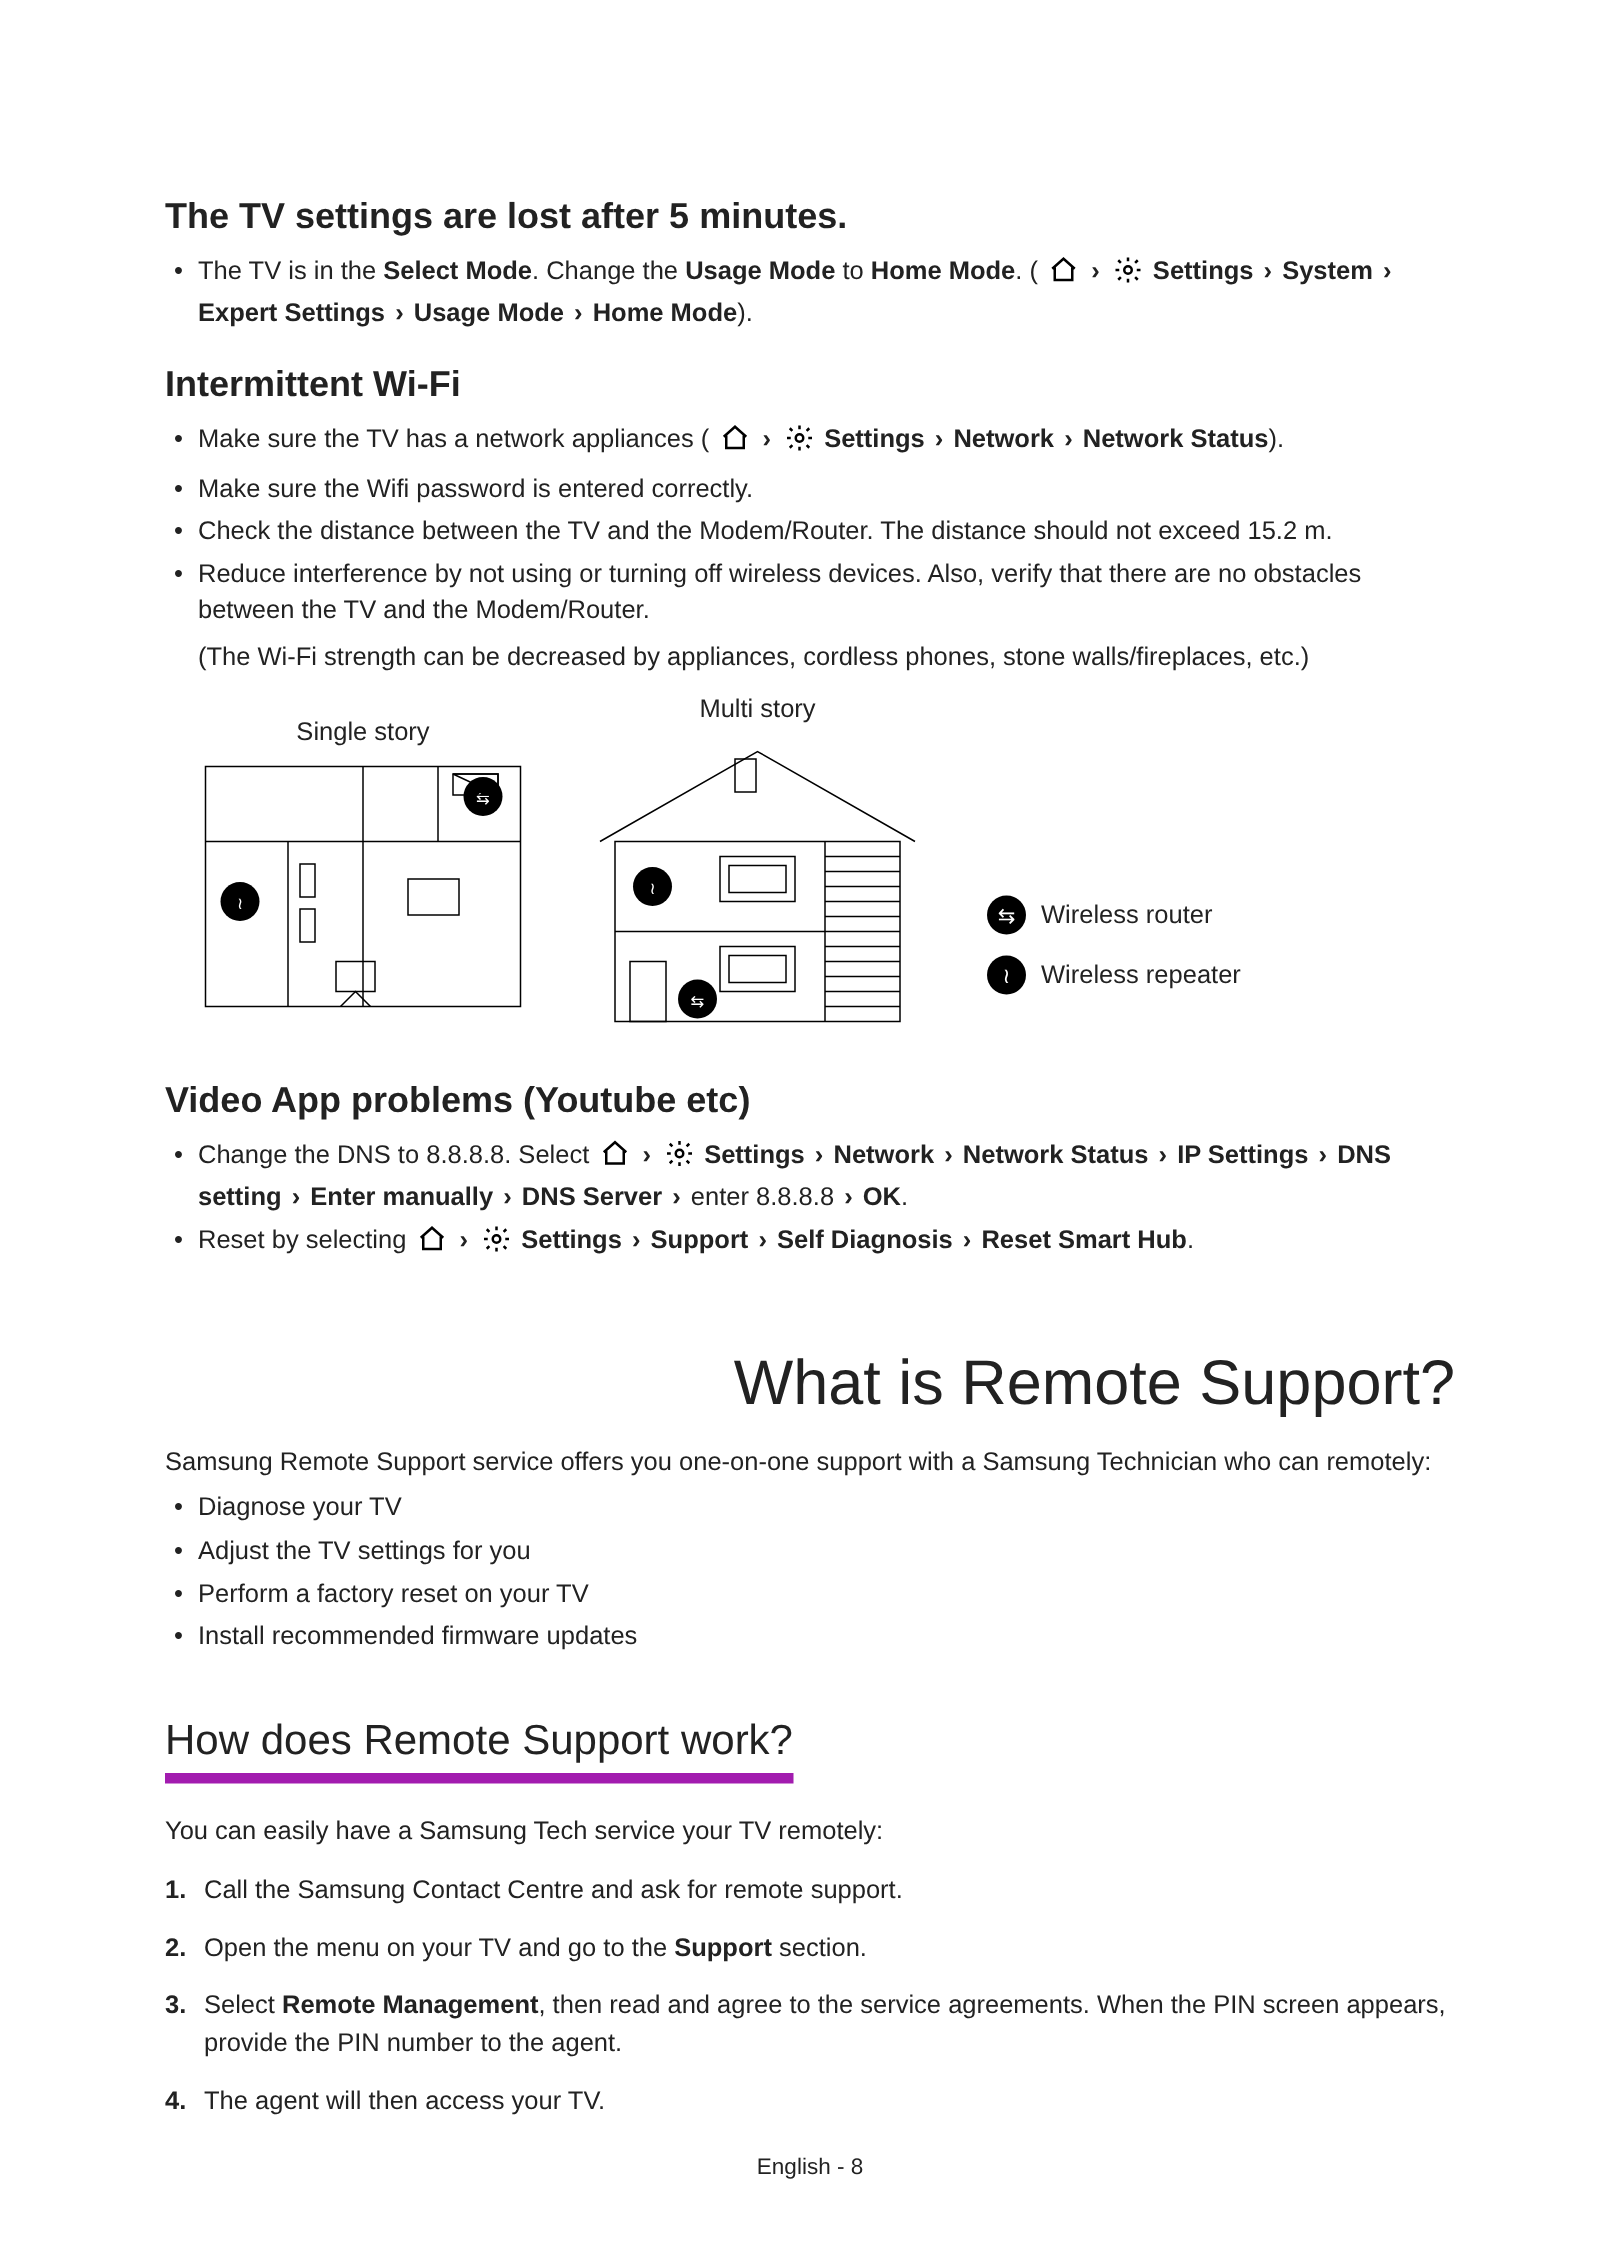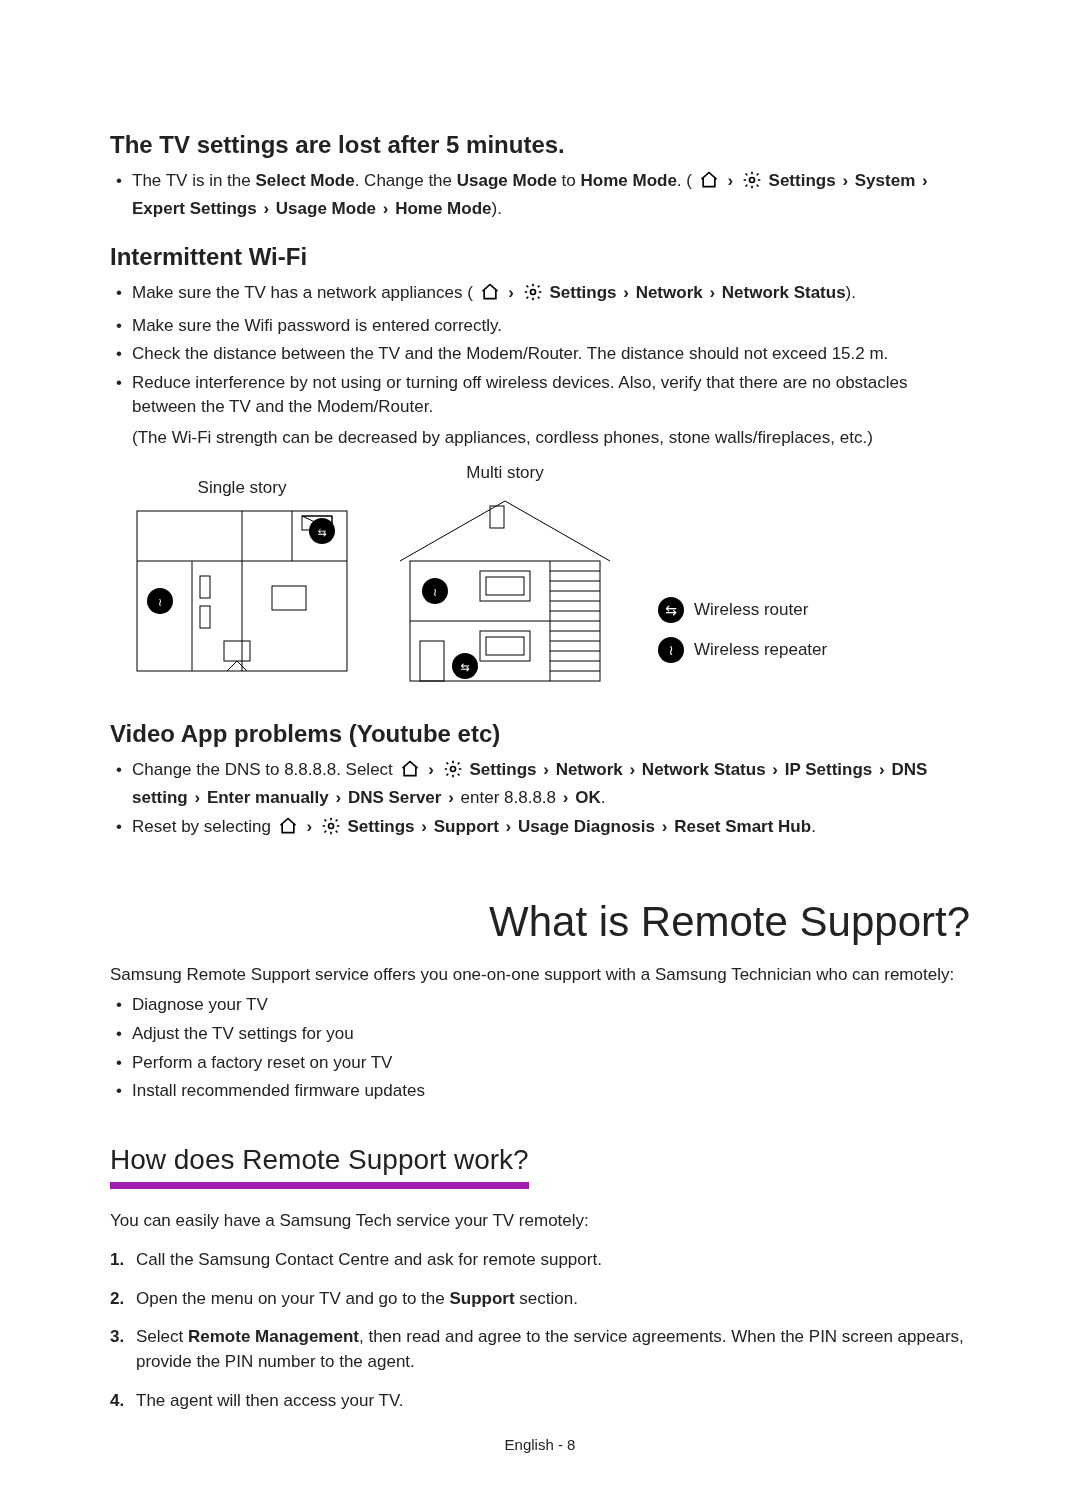--- a/index.html
+++ b/index.html
@@ -300,21 +300,21 @@
       <span class="path-icon">
         <svg width="20" height="20" viewBox="0 0 24 24" fill="none" stroke="#000" stroke-width="2">
             <circle cx="12" cy="12" r="3"></circle>
             <path d="M12 2v3M12 19v3M4.2 4.2l2.1 2.1M17.7 17.7l2.1 2.1M2 12h3M19 12h3M4.2 19.8l2.1-2.1M17.7 6.3l2.1-2.1"></path>
           </svg>
       </span>
       <span class="bold">Settings</span>
       <span class="gt">›</span>
       <span class="bold">Support</span>
       <span class="gt">›</span>
-      <span class="bold">Usage Diagnosis</span>
+      <span class="bold">Self Diagnosis</span>
       <span class="gt">›</span>
       <span class="bold">Reset Smart Hub</span><span>.</span>
     </li>
   </ul>
 
   
   <h1 class="big">What is Remote Support?</h1>
   <p style="margin:4px 0 6px 0;">Samsung Remote Support service offers you one-on-one support with a Samsung Technician who can remotely:</p>
   <ul class="bullets">
     <li>Diagnose your TV</li>

